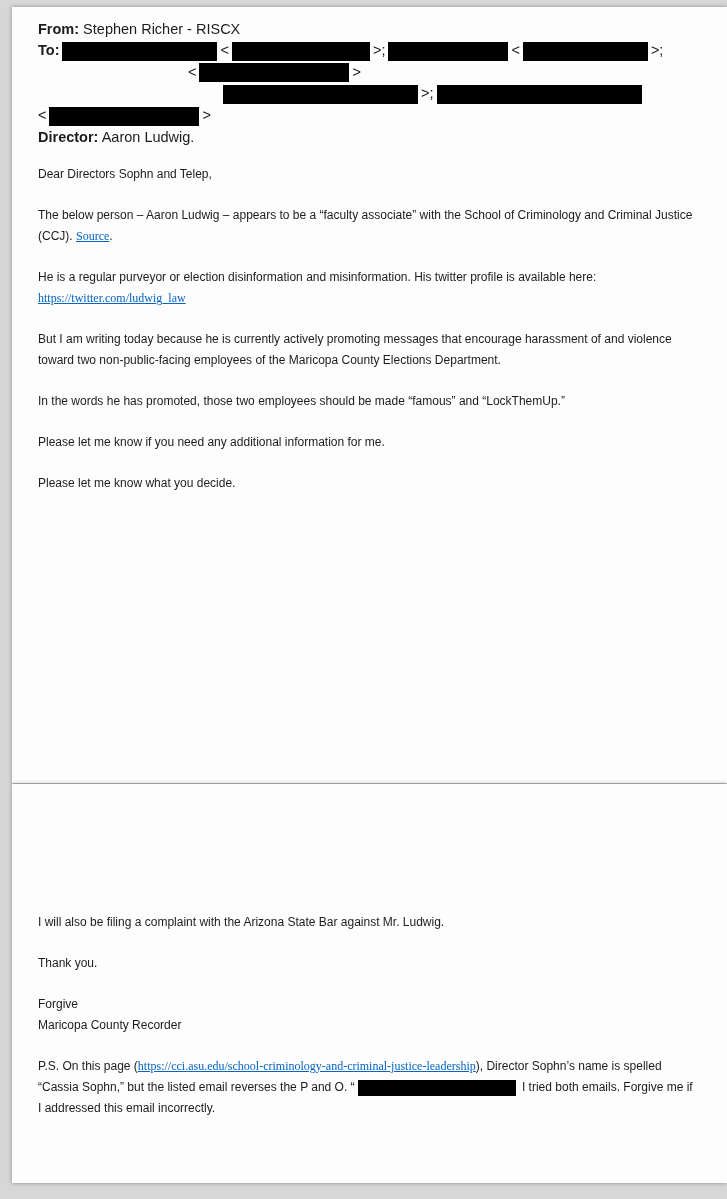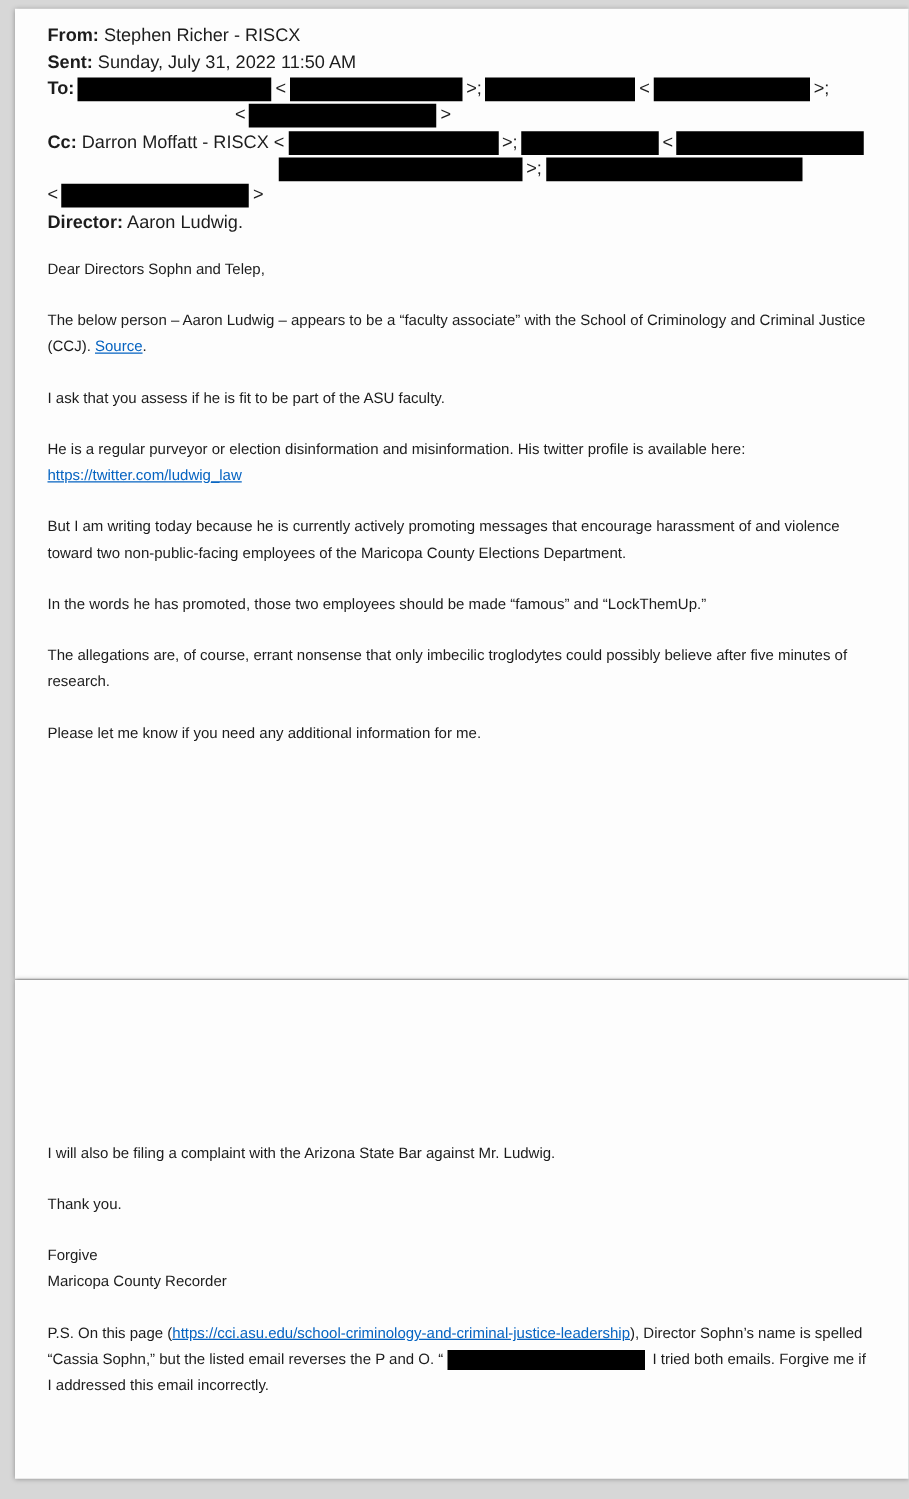--- a/index.html
+++ b/index.html
@@ -9,46 +9,43 @@
         box-shadow:0 0 4px rgba(0,0,0,0.35);overflow:hidden;}
   #page1{margin-top:7px;height:776px;padding:12px 28px 0 26px;}
   #page2{margin-top:1px;height:399px;padding:128px 28px 0 26px;}
   #email-header{margin-bottom:16px;}
   .hrow{font-size:14.5px;line-height:21px;color:#1c1c1c;white-space:nowrap;}
   .lbl{font-weight:bold;}
   .redact{display:inline-block;background:#000000;vertical-align:middle;margin:1px 3px;}
   .sp{display:inline-block;}
   .para{font-size:12px;line-height:21px;color:#1c1c1c;margin:0 0 20px 0;}
   .para.ps{margin-top:16px;}
-  .lnk{color:#0563c1;text-decoration:underline;cursor:pointer;}
+  .lnk{color:#0563c1;text-decoration:underline;cursor:pointer;font-family:Liberation Serif, serif;}
 </style>
 </head>
 <body>
 
 <div id="screen">
   <div class="page" id="page1">
     <div id="email-header">
         <div class="hrow"><span class="lbl">From:</span><span> Stephen Richer - RISCX</span></div>
-        <div class="hrow"><span class="lbl">Sent:</span><span> Sunday, July 31, 2022 11:50 AM</span></div>
         <div class="hrow"><span class="lbl">To:</span><span class="redact" style="width: 155px; height: 19px;"></span><span>&lt;</span><span class="redact" style="width: 138px; height: 19px;"></span><span>&gt;;</span><span class="redact" style="width: 120px; height: 19px;"></span><span>&lt;</span><span class="redact" style="width: 125px; height: 19px;"></span><span>&gt;;</span></div>
         <div class="hrow"><span class="sp" style="width: 150px;"></span><span>&lt;</span><span class="redact" style="width: 150px; height: 19px;"></span><span>&gt;</span></div>
-        <div class="hrow"><span class="lbl">Cc:</span><span> Darron Moffatt - RISCX &lt;</span><span class="redact" style="width: 168px; height: 19px;"></span><span>&gt;;</span><span class="redact" style="width: 110px; height: 19px;"></span><span>&lt;</span><span class="redact" style="width: 150px; height: 19px;"></span></div>
         <div class="hrow"><span class="sp" style="width: 182px;"></span><span class="redact" style="width: 195px; height: 19px;"></span><span>&gt;;</span><span class="redact" style="width: 205px; height: 19px;"></span></div>
         <div class="hrow"><span>&lt;</span><span class="redact" style="width: 150px; height: 19px;"></span><span>&gt;</span></div>
         <div class="hrow"><span class="lbl">Director:</span><span> Aaron Ludwig.</span></div>
       </div>
     <div id="body1">
         <div class="para"><span>Dear Directors Sophn and Telep,</span></div>
         <div class="para"><span>The below person – Aaron Ludwig – appears to be a “faculty associate” with the School of Criminology and Criminal Justice (CCJ).  </span><a class="lnk" href="#">Source</a><span>.</span></div>
-        <div class="para"><span>I ask that you assess if he is fit to be part of the ASU faculty.</span></div>
         <div class="para"><span>He is a regular purveyor or election disinformation and misinformation.  His twitter profile is available here:  </span><a class="lnk" href="#">https://twitter.com/ludwig_law</a></div>
         <div class="para"><span>But I am writing today because he is currently actively promoting messages that encourage harassment of and violence toward two non-public-facing employees of the Maricopa County Elections Department.</span></div>
         <div class="para"><span>In the words he has promoted, those two employees should be made “famous” and “LockThemUp.”</span></div>
-        <div class="para"><span>The allegations are, of course, errant nonsense that only imbecilic troglodytes could possibly believe after five minutes of research.</span></div>
         <div class="para"><span>Please let me know if you need any additional information for me.</span></div>
+        <div class="para"><span>Please let me know what you decide.</span></div>
       </div>
   </div>
   <div class="page" id="page2">
     <div id="body2">
         <div class="para"><span>I will also be filing a complaint with the Arizona State Bar against Mr. Ludwig.</span></div>
         <div class="para"><span>Thank you.</span></div>
         <div class="para"><span>Forgive</span><br><span>Maricopa County Recorder</span></div>
         <div class="para ps"><span>P.S.  On this page (</span><a class="lnk" href="#">https://cci.asu.edu/school-criminology-and-criminal-justice-leadership</a><span>), Director Sophn’s name is spelled “Cassia Sophn,” but the listed email reverses the P and O. “</span><span class="redact" style="width: 158px; height: 16px;"></span><span> I tried both emails.  Forgive me if I addressed this email incorrectly.</span></div>
       </div>
   </div>

